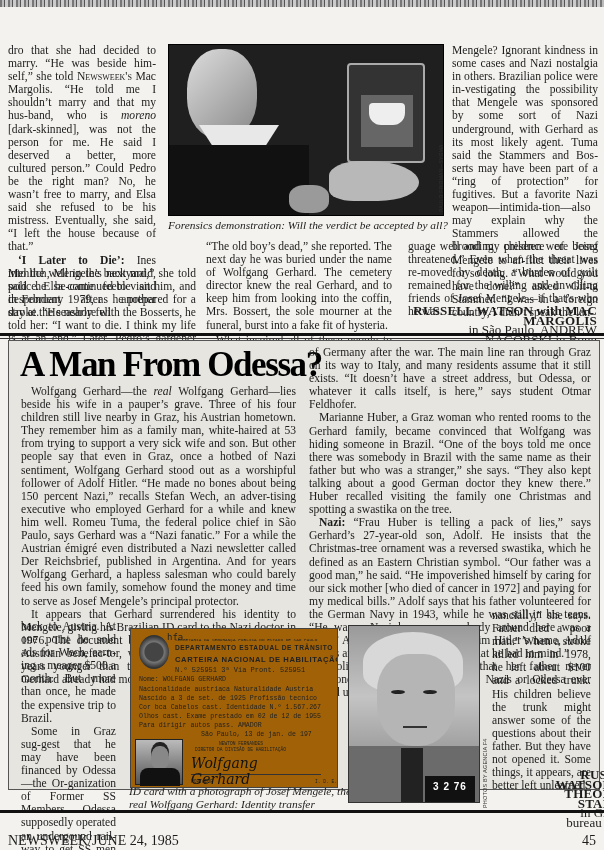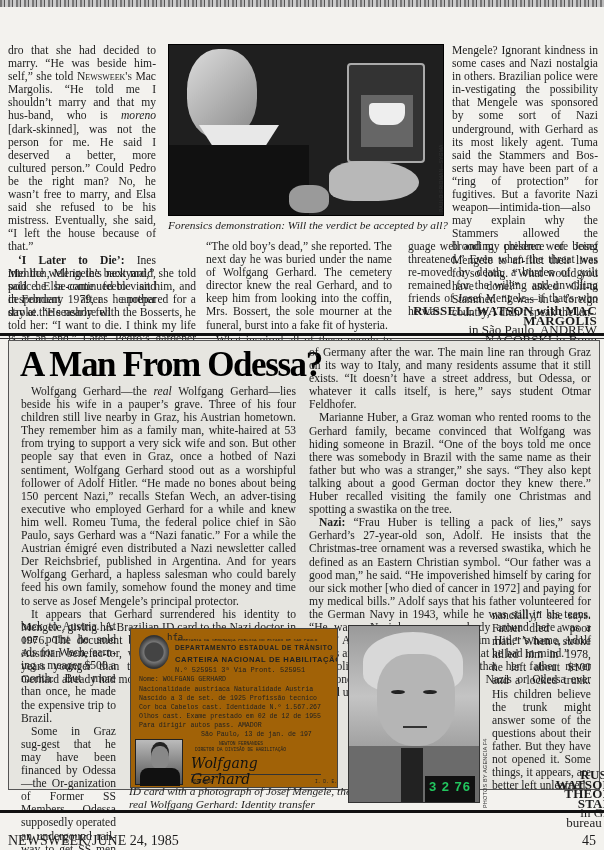--- a/index.html
+++ b/index.html
@@ -40,22 +40,22 @@
   .idcard .sig { position: absolute; left: 60px; top: 126px; width: 130px; height: 20px; border-bottom: 1px solid #333;
     font-family: "DejaVu Serif", serif; font-style: italic; font-size: 14px; color: #111; }
   .portrait { position: absolute; left: 348px; top: 625px; width: 132px; height: 178px; background: linear-gradient(180deg, #9a9a9a 0%, #c4c4c4 40%, #7a7a7a 100%);
     border: 1px solid #333; overflow: hidden; }
   .portrait .hair { position: absolute; left: 14px; top: 6px; width: 100px; height: 60px; border-radius: 50% 50% 30% 30%; background: #d8d8d8; }
   .portrait .face { position: absolute; left: 28px; top: 28px; width: 78px; height: 92px; border-radius: 40% 40% 45% 45%; background: #b5b5b5; }
   .portrait .eye { position: absolute; top: 64px; width: 14px; height: 4px; background: #222; border-radius: 50%; }
   .portrait .mouth { position: absolute; left: 54px; top: 100px; width: 24px; height: 2px; background: #333; }
   .portrait .coat { position: absolute; left: 0; top: 120px; width: 132px; height: 60px; background: #6b6b6b; }
   .portrait .tie { position: absolute; left: 52px; top: 122px; width: 22px; height: 58px; background: #222; }
-  .portrait .plate { position: absolute; left: 76px; top: 150px; width: 50px; height: 38px; background: #111; color: #22c55e;
-    font-family: "Liberation Sans", sans-serif; font-weight: bold; font-size: 13px; text-align: center; line-height: 22px; letter-spacing: 1px; }
+  .portrait .plate { position: absolute; left: 76px; top: 150px; width: 50px; height: 38px; background: #111; color: #ffffff;
+    font-family: "Liberation Sans", sans-serif; font-weight: bold; font-size: 10px; text-align: center; line-height: 22px; letter-spacing: 1px; }
   .forensic { position: absolute; left: 168px; top: 44px; width: 276px; height: 172px; background: #1f1f1f; border: 1px solid #000; overflow: hidden; }
   .forensic .head { position: absolute; left: 18px; top: 4px; width: 70px; height: 90px; border-radius: 45%; background: linear-gradient(135deg, #ddd, #888); }
   .forensic .collar { position: absolute; left: 30px; top: 80px; width: 80px; height: 50px; background: #e8e8e8; clip-path: polygon(0 0, 100% 0, 60% 100%, 40% 100%); }
   .forensic .jacket { position: absolute; left: 0; top: 100px; width: 140px; height: 80px; background: #111; }
   .forensic .monitor { position: absolute; left: 178px; top: 18px; width: 78px; height: 100px; border: 2px solid #aaa; background: #333; border-radius: 4px; }
   .forensic .screen { position: absolute; left: 12px; top: 30px; width: 52px; height: 52px; background: #666; }
   .forensic .bone-img { position: absolute; left: 8px; top: 8px; width: 36px; height: 22px; background: #eee; border-radius: 4px 4px 12px 12px; }
   .forensic .bone { position: absolute; left: 160px; top: 116px; width: 90px; height: 40px; background: #b8b8b8; border-radius: 40% 60% 50% 30%; }
   .forensic .hand { position: absolute; left: 120px; top: 140px; width: 40px; height: 28px; background: #9a9a9a; border-radius: 40%; }
 </style>

